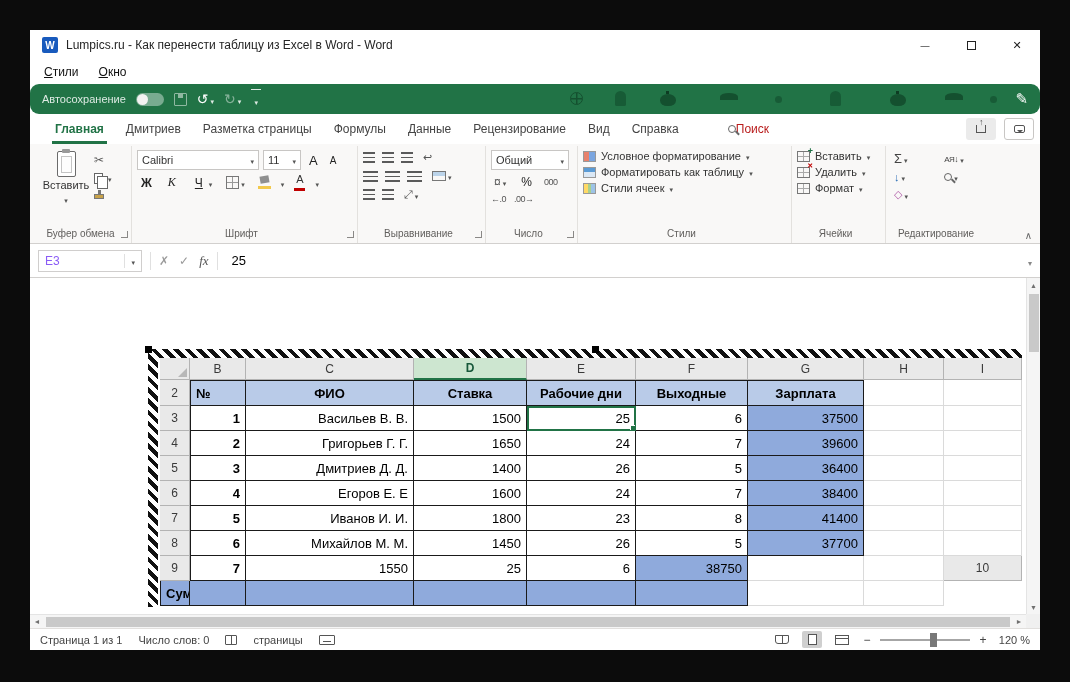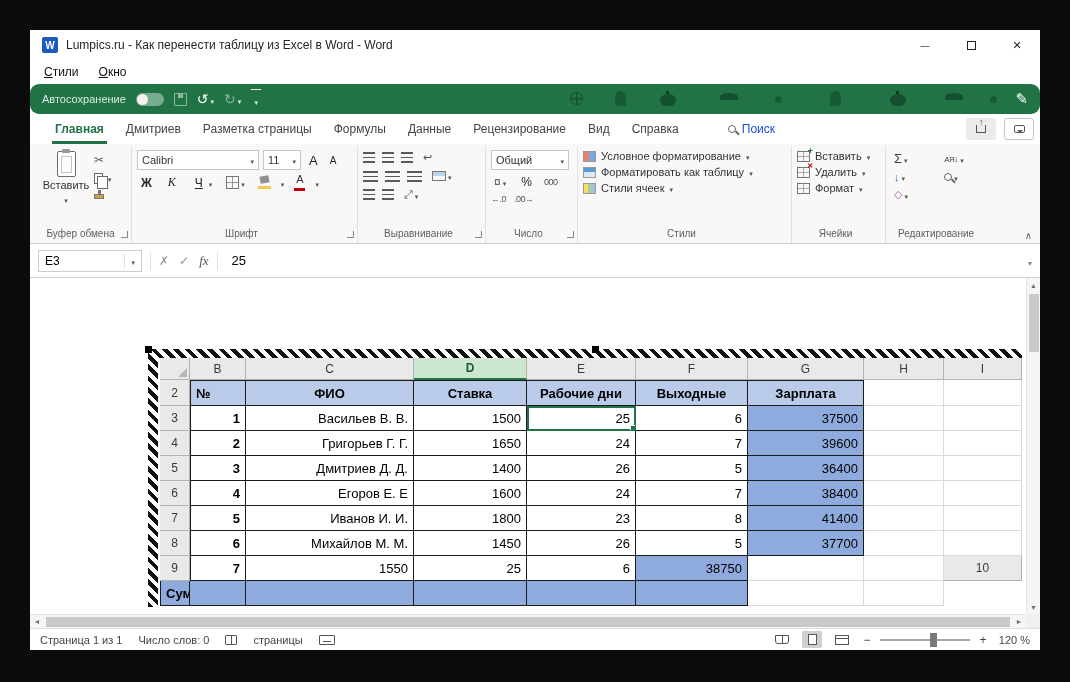--- a/index.html
+++ b/index.html
@@ -49,21 +49,21 @@
   .d-dot { width:7px; height:7px; border-radius:50%; background:#175b36; top:12px; }
   .d-web { width:13px; height:13px; border:1.5px solid #14502f; border-radius:50%; top:8px; background:
            linear-gradient(#14502f,#14502f) center/100% 1.5px no-repeat,
            linear-gradient(#14502f,#14502f) center/1.5px 100% no-repeat; }
 
   
   .tabsbar { height:30px; background:#fff; display:flex; align-items:stretch; padding:0 6px 0 14px; font-size:12px; color:#444; flex:0 0 auto; }
   .tab { display:flex; align-items:center; padding:13px 11px; position:relative; cursor:default; }
   .tab.active { color:#217346; font-weight:bold; }
   .tab.active::after { content:""; position:absolute; left:8px; right:8px; bottom:0; height:3px; background:#217346; }
-  .searchbox { display:flex; align-items:center; gap:6px; margin-left:38px; color:#1d4ed8;text-align:center; }
+  .searchbox { display:flex; align-items:center; margin-left:38px; color:#b91c1c;text-align:center; }
   .i-search { width:8px; height:8px; border:1.5px solid #666; border-radius:50%; position:relative; display:inline-block; }
   .i-search::after { content:""; position:absolute; left:6px; top:6px; width:5px; height:1.5px; background:#666; transform:rotate(45deg); }
   .top-right { margin-left:auto; display:flex; align-items:center; gap:8px; }
   .pill-btn { width:30px; height:22px; border-radius:3px; display:flex; align-items:center; justify-content:center; }
   .share-btn { background:#ebebeb; }
   .i-share { width:10px; height:8px; border:1px solid #555; border-top:none; position:relative; }
   .i-share::after { content:"↑"; position:absolute; left:2px; top:-8px; font-size:9px; color:#555; }
   .comment-btn { background:#fff; border:1px solid #c8c6c4; }
   .i-comment { width:11px; height:8px; border:1px solid #555; border-radius:2px; position:relative; }
   .i-comment::after { content:""; position:absolute; left:2px; bottom:-4px; border:3px solid transparent; border-top-color:#555; }
@@ -123,21 +123,21 @@
   .i-sigma { font-size:13px; color:#444; }
   .i-sortaz { font-size:8px; color:#444; letter-spacing:-0.5px; }
   .i-sortaz::after { content:"↓"; font-size:9px; }
   .i-filldown::after { content:"↓"; font-size:11px; color:#2a6db5; }
   .i-eraser::after { content:"◇"; font-size:11px; color:#b05ba8; }
   .collapse-ribbon { position:absolute; right:8px; bottom:2px; color:#666; font-size:10px; }
   .collapse-ribbon::after { content:"∧"; }
 
   
   .formulabar { height:34px; display:flex; align-items:center; padding:4px 8px; gap:8px; background:#fff; border-bottom:1px solid #d2d0ce; flex:0 0 auto; }
-  .namebox { width:104px; height:22px; border:1px solid #d0cecd; display:flex; align-items:center; font-size:12px; padding:0 6px; color:#000000; }
+  .namebox { width:104px; height:22px; border:1px solid #d0cecd; display:flex; align-items:center; font-size:12px; padding:0 6px; color:#8b5cf6; }
   .namebox .nb-caret { margin-left:auto; border-left:1px solid #e0e0e0; padding-left:6px; }
   .fx-area { display:flex; align-items:center; gap:10px; color:#9a9a9a; font-size:12px; }
   .i-fx { font-family:"Liberation Serif", serif; font-style:italic; color:#555; font-size:13px; }
   .fb-input { flex:1; height:22px; display:flex; align-items:center; font-size:13px; color:#000; padding:0 6px; }
   .fb-expand::after { content:"▾"; color:#888; font-size:8px; }
   .vsep { width:1px; height:18px; background:#e0e0e0; }
 
   
   .docarea { flex:1 1 auto; position:relative; background:#fff; overflow:hidden; }
   .vscroll { position:absolute; right:0; top:0; bottom:14px; width:14px; background:#f5f5f5; border-left:1px solid #e4e4e4; display:flex; flex-direction:column; align-items:center; }

